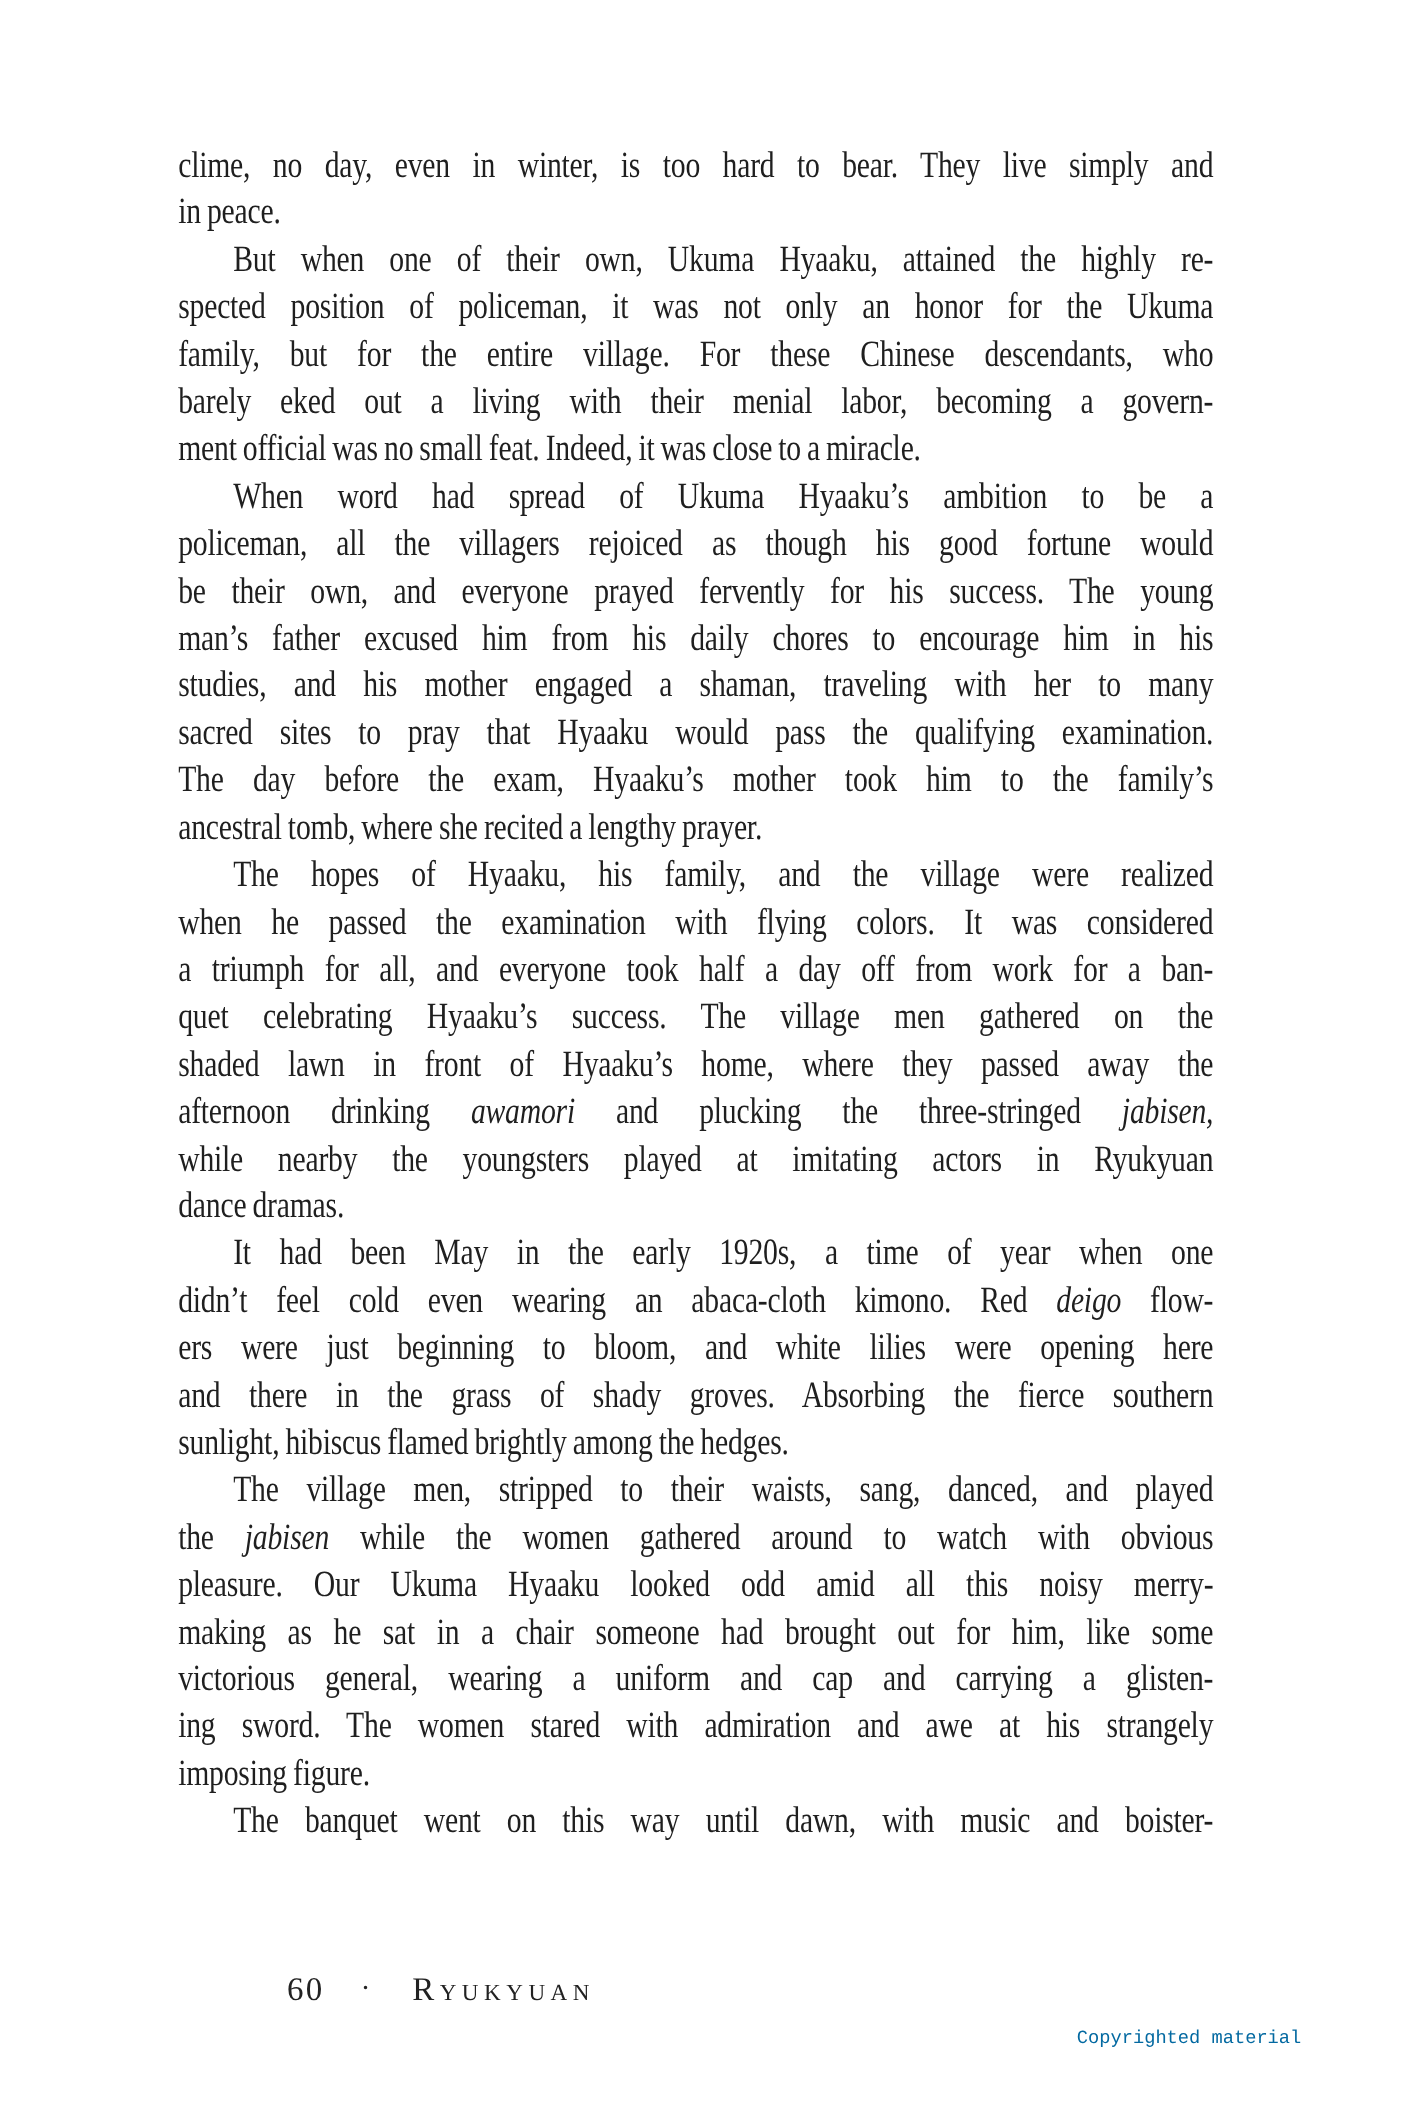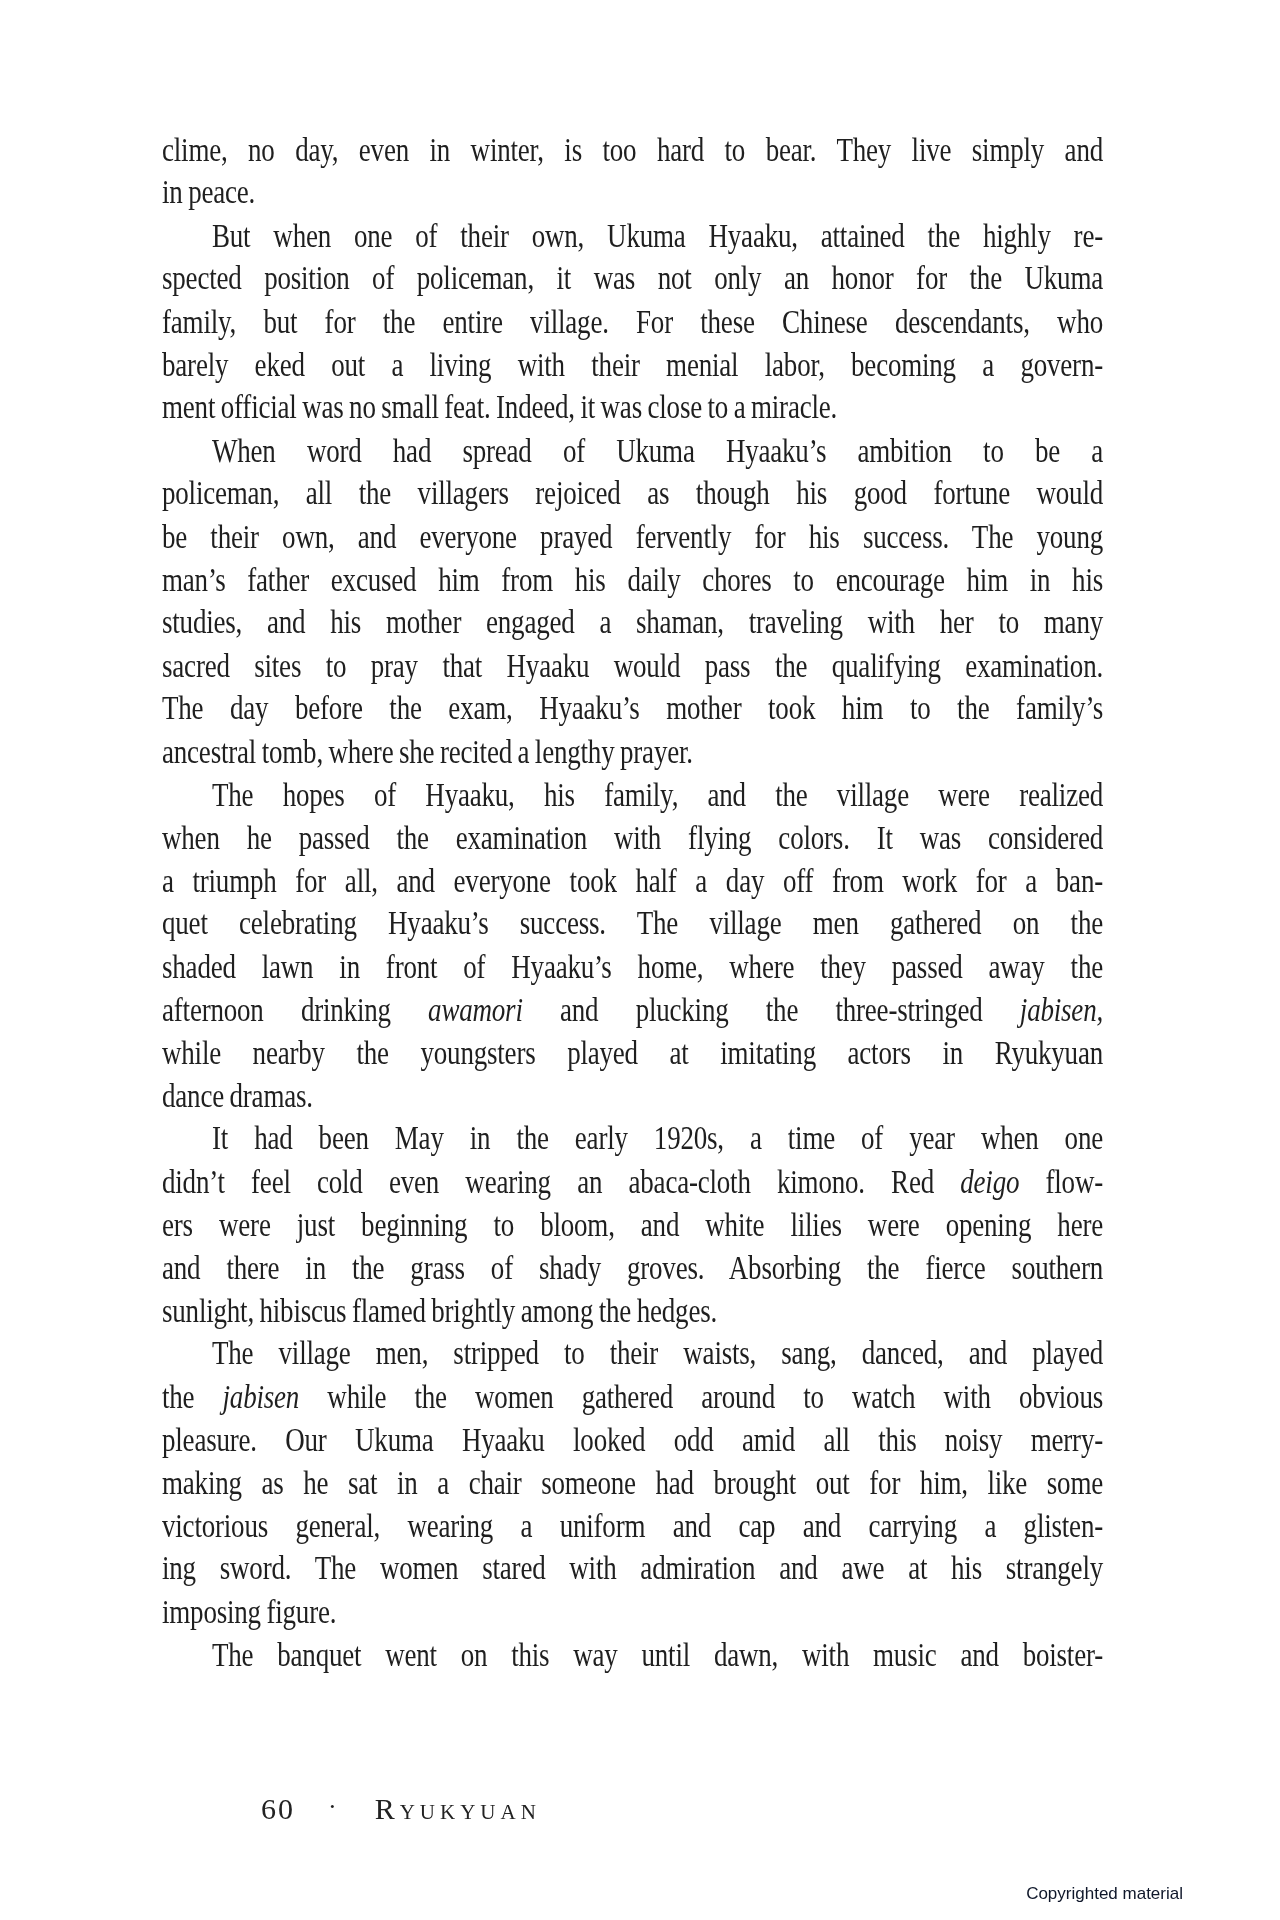--- a/index.html
+++ b/index.html
@@ -36,24 +36,24 @@
     color: #222222;
     display: flex;
     align-items: flex-start;
   }
   .page-num { letter-spacing: 2px; }
   .sep { margin: 0 38px 0 33px; font-size: 26px; }
   .section { font-variant: small-caps; letter-spacing: 5px; }
   .watermark {
     position: absolute;
     right: 17px;
-    top: 1884px;
-    font-family: Liberation Sans, sans-serif;
+    top: 1844px;
+    font-family: Liberation Mono, monospace;
     font-size: 17px;
-    color: #0f172a;
+    color: #0369a1;
   }
 </style>
 </head>
 <body>
 
 <div class="page">
 
   <div class="text-block">
       <div class="line just"><span>clime, no day, even in winter, is too hard to bear. They live simply and</span></div>
       <div class="line"><span>in peace.</span></div>

